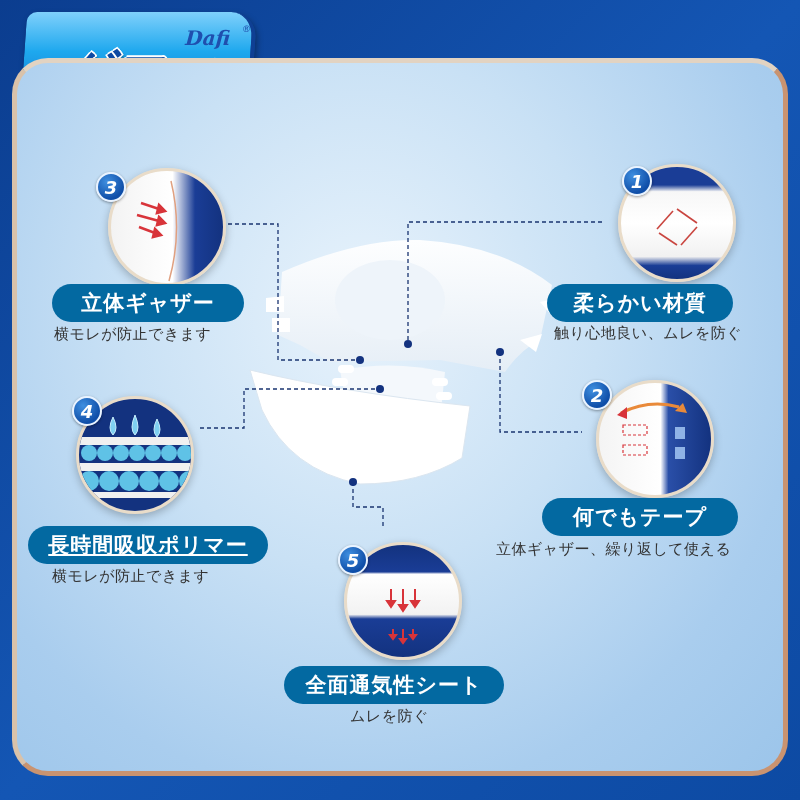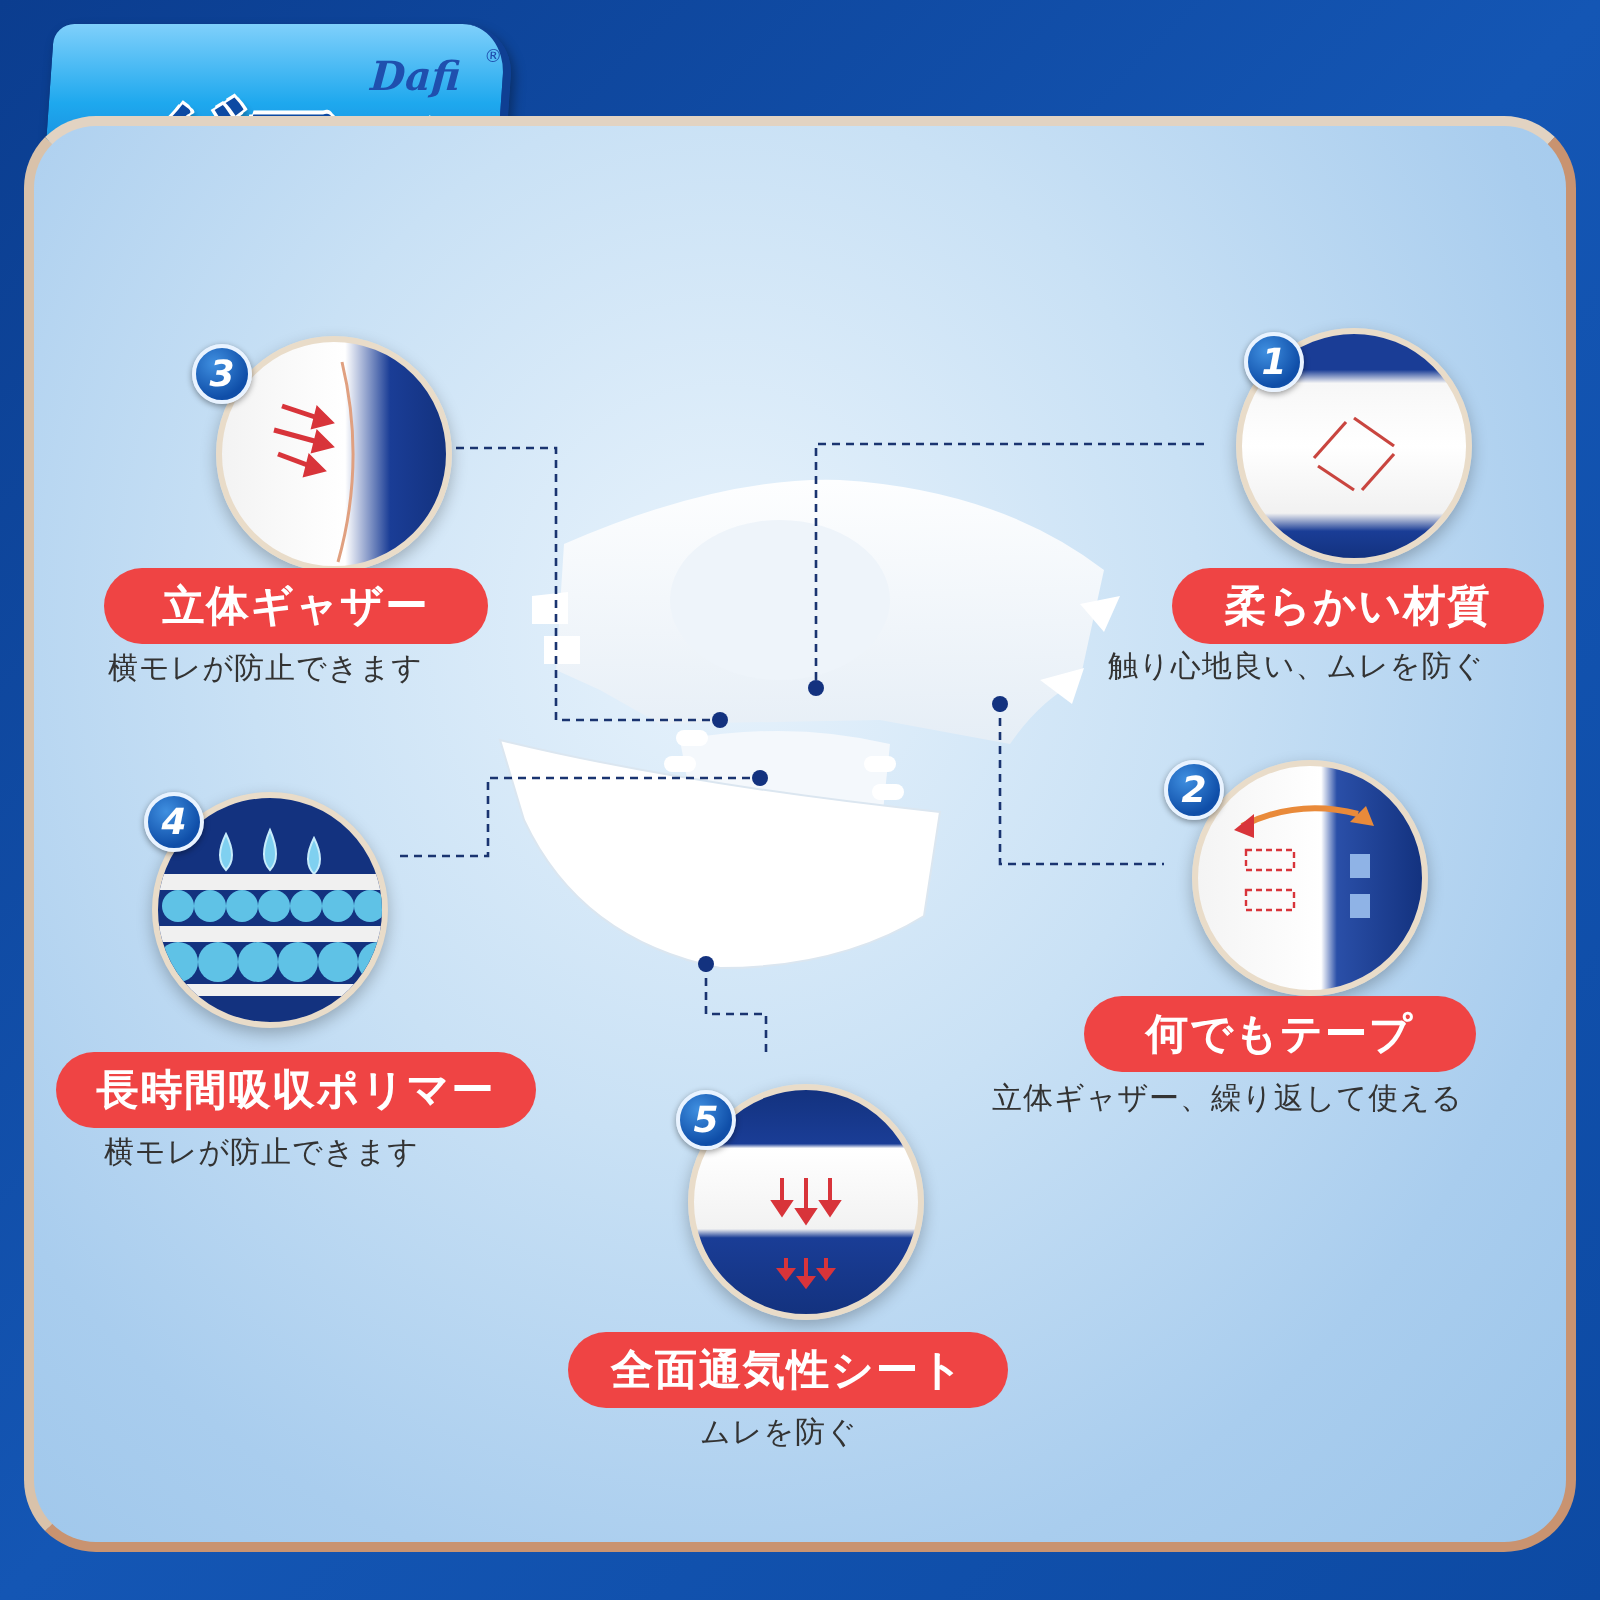--- a/index.html
+++ b/index.html
@@ -47,21 +47,21 @@
   .num {
     position: absolute; width: 30px; height: 30px; border-radius: 50%;
     background: radial-gradient(circle at 35% 30%, #3f8fe0 0%, #0f4ea8 70%);
     border: 2px solid #e9f3ff;
     color: #fff; font-weight: bold; font-style: italic; font-size: 18px;
     display: flex; align-items: center; justify-content: center;
     box-shadow: 0 1px 3px rgba(0,0,0,0.4);
   }
   .pill {
     position: absolute; height: 38px; border-radius: 19px;
-    background: #ef4444; color: #fff; font-weight: bold; font-size: 21px;
+    background: #0369a1; color: #fff; font-weight: bold; font-size: 21px;
     display: flex; align-items: center; justify-content: center;
     letter-spacing: 1px;
   }
   .sub {
     position: absolute; font-size: 15px; color: #333; white-space: nowrap;
     letter-spacing: 0.5px;
     font-family: Liberation Serif, serif;
   }
   svg.lines { position: absolute; left: 0; top: 0; }
 </style>
@@ -136,21 +136,21 @@
   <svg width="118" height="118">
     <g stroke="#c9453f" stroke-width="1.6" fill="none">
       <path d="M36 62 L52 44"></path>
         <path d="M56 42 L76 56"></path>
         <path d="M76 60 L60 78"></path>
         <path d="M56 78 L38 66"></path>
     </g>
   </svg>
 </div>
 <div class="num" style="left:622px;top:166px;">1</div>
-<div class="pill" style="left:586px;top:284px;width:186px;">柔らかい材質</div>
+<div class="pill" style="left:547px;top:284px;width:186px;">柔らかい材質</div>
 <div class="sub" style="left:554px;top:324px;">触り心地良い、ムレを防ぐ</div>
 
 <div class="circle" style="left:596px;top:380px;background:linear-gradient(90deg,#f4f4f4 0%,#ffffff 55%,#2a4fa8 62%,#13327f 100%);">
   <svg width="118" height="118">
     <path d="M22 30 Q50 16 80 24" stroke="#e98a3a" stroke-width="3" fill="none"></path>
     <polygon points="18,32 28,24 28,36" fill="#d8343a"></polygon>
     <polygon points="84,20 88,30 76,28" fill="#e98a3a"></polygon>
     <g stroke="#d8343a" stroke-width="1.2" stroke-dasharray="3,2" fill="none">
       <rect x="24" y="42" width="24" height="10"></rect>
         <rect x="24" y="62" width="24" height="10"></rect>
@@ -186,21 +186,21 @@
         <circle cx="30" cy="82" r="10"></circle>
         <circle cx="50" cy="82" r="10"></circle>
         <circle cx="70" cy="82" r="10"></circle>
         <circle cx="90" cy="82" r="10"></circle>
         <circle cx="110" cy="82" r="10"></circle>
     </g>
     <rect x="0" y="93" width="118" height="6" fill="#f0f0f0"></rect>
   </svg>
 </div>
 <div class="num" style="left:72px;top:396px;">4</div>
-<div class="pill" style="left:28px;top:526px;width:240px;">長時間吸収ポリマー</div>
+<div class="pill" style="left:28px;top:526px;width:240px;text-decoration:underline;">長時間吸収ポリマー</div>
 <div class="sub" style="left:52px;top:567px;">横モレが防止できます</div>
 
 <div class="circle" style="left:344px;top:542px;background:linear-gradient(180deg,#13327f 0%,#1a3d96 24%,#ffffff 26%,#f2f2f2 62%,#1a3d96 66%,#13327f 100%);">
   <svg width="118" height="118">
     <g stroke="#d8343a" stroke-width="2" fill="#d8343a">
       <line x1="44" y1="44" x2="44" y2="56"></line>
         <polygon points="40,56 48,56 44,62"></polygon>
       <line x1="56" y1="44" x2="56" y2="60"></line>
         <polygon points="52,60 60,60 56,66"></polygon>
       <line x1="68" y1="44" x2="68" y2="56"></line>

